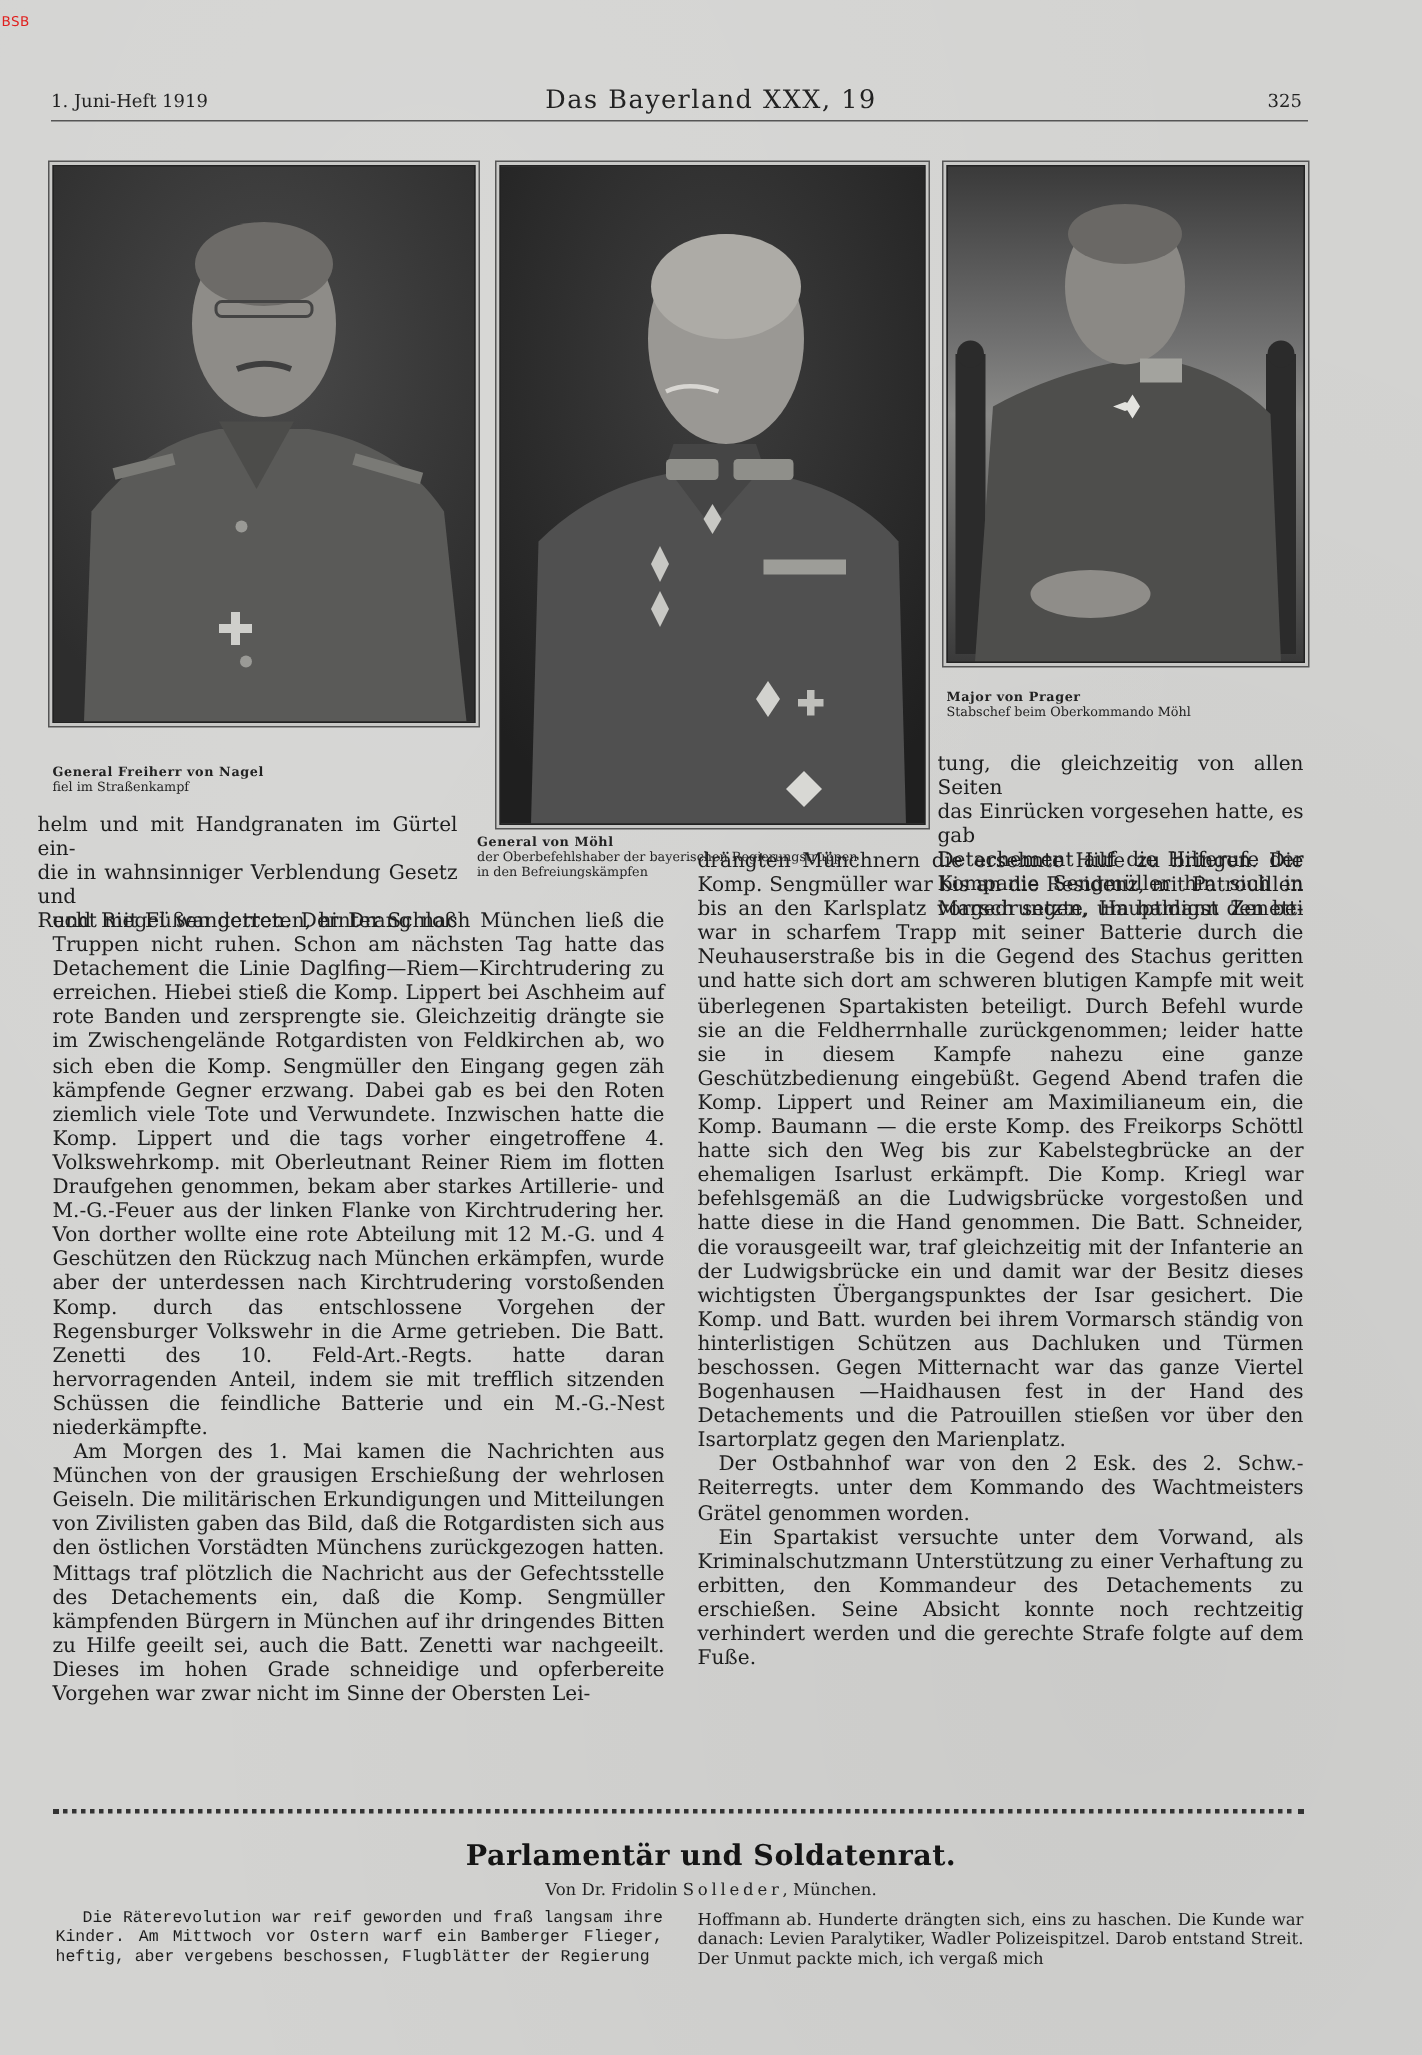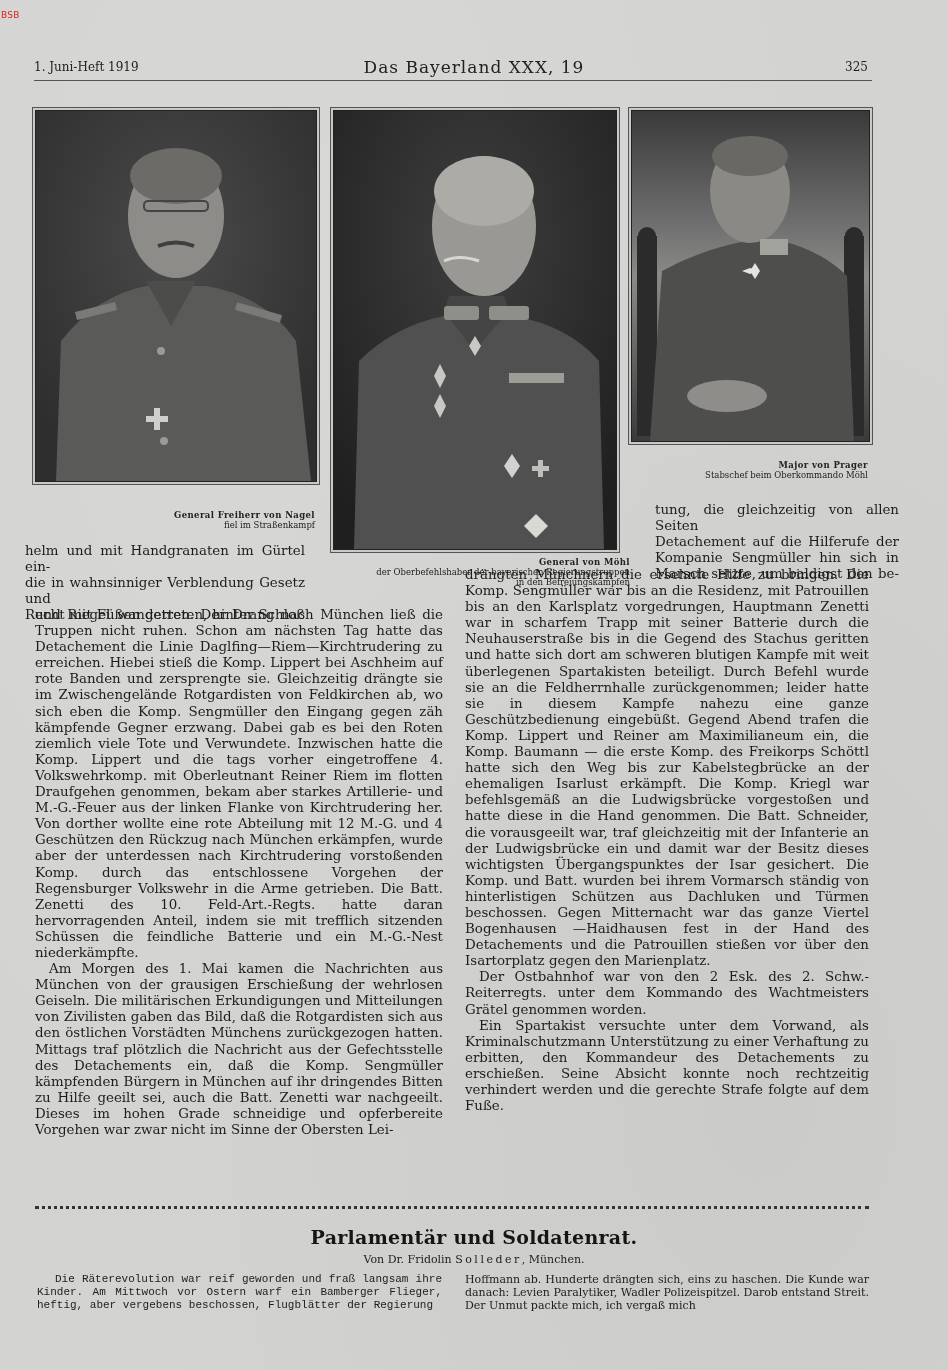--- a/index.html
+++ b/index.html
@@ -22,21 +22,21 @@
   .hdr-rule { left: 34px; top: 80px; width: 838px; height: 1px; background: #555; }
 
   .photo {
     background: #3b3b3b;
     border: 1px solid #222;
     box-shadow: 0 0 0 2px #c9c9c7, 0 0 0 3px #555;
     overflow: hidden;
   }
   .photo svg { display: block; width: 100%; height: 100%; }
 
-  .cap { text-align: right; font-size: 8.5px; line-height: 10px; color: #222; }
+  .cap { text-align: left; font-size: 8.5px; line-height: 10px; color: #222; }
   .cap .name { font-weight: bold; letter-spacing: 0.4px; }
 
   .col { font-size: 13.4px; line-height: 16.1px; text-align: justify; color: #1d1d1d; }
   .col p { margin: 0; }
   .col .indent { text-indent: 14px; }
 
   .dotted-rule { height: 0; border-top: 3px dotted #333; }
 
   .article-title { left: 0; width: 948px; top: 1226px; text-align: center; font-size: 19px; font-weight: bold; color: #151515; letter-spacing: 0.3px; }
   .article-byline { left: 0; width: 948px; top: 1253px; text-align: center; font-size: 11px; color: #222; }
@@ -143,22 +143,23 @@
   <p style="text-align-last:justify">helm und mit Handgranaten im Gürtel ein-</p>
   <p style="text-align-last:justify">die in wahnsinniger Verblendung Gesetz und</p>
   <p style="text-align-last:justify">Recht mit Füßen getreten, hinter Schloß</p>
 </div>
 
 <div class="abs col" style="left:35px; top:607px; width:408px;">
   <p>und Riegel wanderten. Der Drang nach München ließ die Truppen nicht ruhen. Schon am nächsten Tag hatte das Detachement die Linie Daglfing—Riem—Kirchtrudering zu erreichen. Hiebei stieß die Komp. Lippert bei Aschheim auf rote Banden und zersprengte sie. Gleichzeitig drängte sie im Zwischengelände Rotgardisten von Feldkirchen ab, wo sich eben die Komp. Sengmüller den Eingang gegen zäh kämpfende Gegner erzwang. Dabei gab es bei den Roten ziemlich viele Tote und Verwundete. Inzwischen hatte die Komp. Lippert und die tags vorher eingetroffene 4. Volkswehrkomp. mit Oberleutnant Reiner Riem im flotten Draufgehen genommen, bekam aber starkes Artillerie- und M.-G.-Feuer aus der linken Flanke von Kirchtrudering her. Von dorther wollte eine rote Abteilung mit 12 M.-G. und 4 Geschützen den Rückzug nach München erkämpfen, wurde aber der unterdessen nach Kirchtrudering vorstoßenden Komp. durch das entschlossene Vorgehen der Regensburger Volkswehr in die Arme getrieben. Die Batt. Zenetti des 10. Feld-Art.-Regts. hatte daran hervorragenden Anteil, indem sie mit trefflich sitzenden Schüssen die feindliche Batterie und ein M.-G.-Nest niederkämpfte.</p>
   <p class="indent">Am Morgen des 1. Mai kamen die Nachrichten aus München von der grausigen Erschießung der wehrlosen Geiseln. Die militärischen Erkundigungen und Mitteilungen von Zivilisten gaben das Bild, daß die Rotgardisten sich aus den östlichen Vorstädten Münchens zurückgezogen hatten. Mittags traf plötzlich die Nachricht aus der Gefechtsstelle des Detachements ein, daß die Komp. Sengmüller kämpfenden Bürgern in München auf ihr dringendes Bitten zu Hilfe geeilt sei, auch die Batt. Zenetti war nachgeeilt. Dieses im hohen Grade schneidige und opferbereite Vorgehen war zwar nicht im Sinne der Obersten Lei-</p>
 </div>
 
-<div class="abs col" style="left:625px; top:502px; width:244px;margin-left:30px;">
+<div class="abs col" style="left:625px; top:502px; width:244px;">
   <p style="text-align-last:justify">tung, die gleichzeitig von allen Seiten</p>
+  <p style="text-align-last:justify">das Einrücken vorgesehen hatte, es gab</p>
   <p style="text-align-last:justify">Detachement auf die Hilferufe der</p>
   <p style="text-align-last:justify">Kompanie Sengmüller hin sich in</p>
   <p style="text-align-last:justify">Marsch setzte, um baldigst den be-</p>
 </div>
 
 <div class="abs col" style="left:465px; top:567px; width:404px;">
   <p>drängten Münchnern die ersehnte Hilfe zu bringen. Die Komp. Sengmüller war bis an die Residenz, mit Patrouillen bis an den Karlsplatz vorgedrungen, Hauptmann Zenetti war in scharfem Trapp mit seiner Batterie durch die Neuhauserstraße bis in die Gegend des Stachus geritten und hatte sich dort am schweren blutigen Kampfe mit weit überlegenen Spartakisten beteiligt. Durch Befehl wurde sie an die Feldherrnhalle zurückgenommen; leider hatte sie in diesem Kampfe nahezu eine ganze Geschützbedienung eingebüßt. Gegend Abend trafen die Komp. Lippert und Reiner am Maximilianeum ein, die Komp. Baumann — die erste Komp. des Freikorps Schöttl hatte sich den Weg bis zur Kabelstegbrücke an der ehemaligen Isarlust erkämpft. Die Komp. Kriegl war befehlsgemäß an die Ludwigsbrücke vorgestoßen und hatte diese in die Hand genommen. Die Batt. Schneider, die vorausgeeilt war, traf gleichzeitig mit der Infanterie an der Ludwigsbrücke ein und damit war der Besitz dieses wichtigsten Übergangspunktes der Isar gesichert. Die Komp. und Batt. wurden bei ihrem Vormarsch ständig von hinterlistigen Schützen aus Dachluken und Türmen beschossen. Gegen Mitternacht war das ganze Viertel Bogenhausen —Haidhausen fest in der Hand des Detachements und die Patrouillen stießen vor über den Isartorplatz gegen den Marienplatz.</p>
   <p class="indent">Der Ostbahnhof war von den 2 Esk. des 2. Schw.-Reiterregts. unter dem Kommando des Wachtmeisters Grätel genommen worden.</p>
   <p class="indent">Ein Spartakist versuchte unter dem Vorwand, als Kriminalschutzmann Unterstützung zu einer Verhaftung zu erbitten, den Kommandeur des Detachements zu erschießen. Seine Absicht konnte noch rechtzeitig verhindert werden und die gerechte Strafe folgte auf dem Fuße.</p>
 </div>

